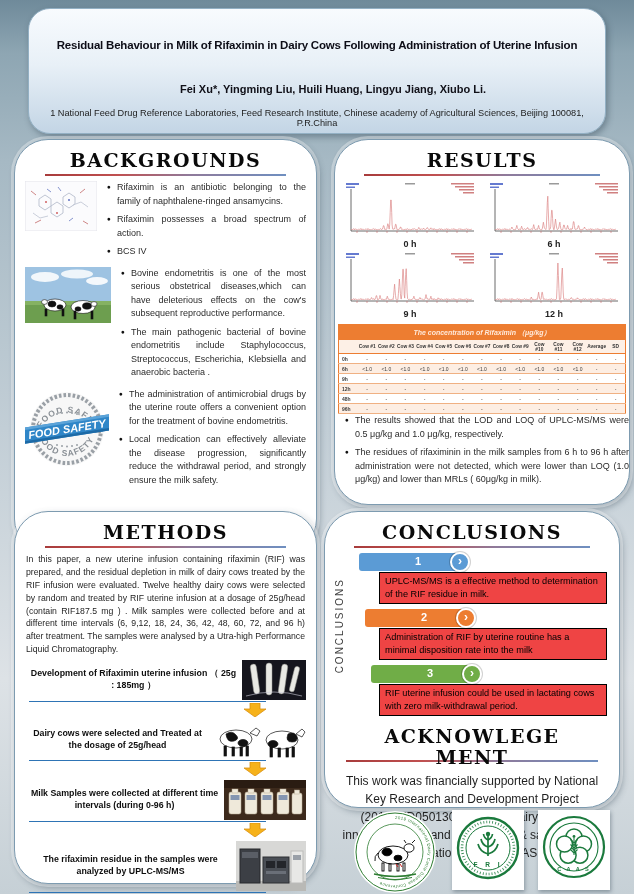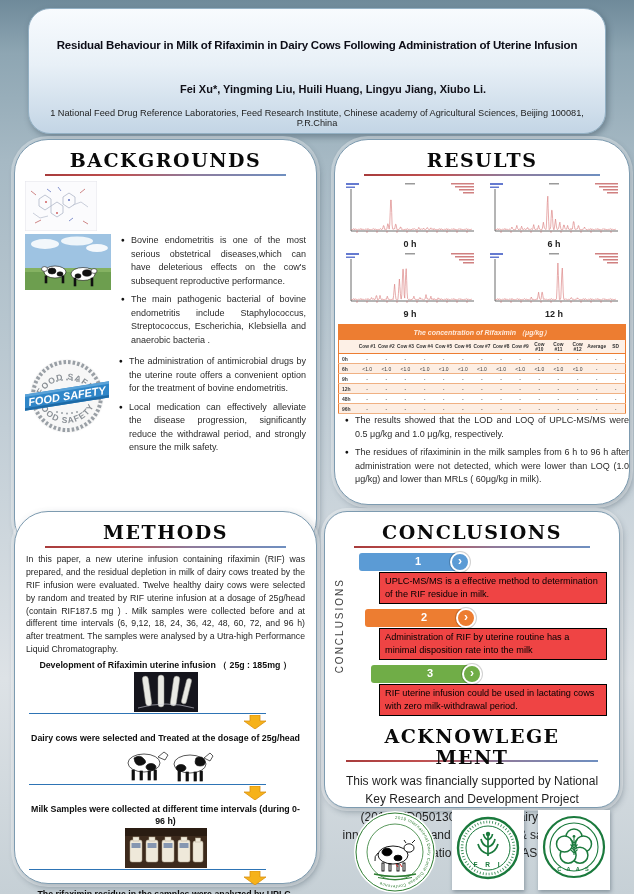--- a/index.html
+++ b/index.html
@@ -32,42 +32,42 @@
   .bg-panel{left:14px;top:139px;width:303px;height:414px;}
   .bg-row{display:flex;align-items:flex-start;margin:3px 10px 0 10px;}
   .bg-img{flex:0 0 auto;}
   ul.bullets{list-style:none;margin:0;padding:0 0 0 10px;flex:1;}
   ul.bullets li{position:relative;padding-left:10px;font-size:9px;line-height:1.5;text-align:justify;
      color:#2b2b2b;margin-bottom:5px;}
   ul.bullets li::before{content:"●";position:absolute;left:0;top:1px;font-size:6.5px;color:#111;}
   
   .m-panel{left:14px;top:511px;width:303px;height:373px;}
   .m-para{margin:2px 11px 4px;font-size:8.7px;line-height:1.48;text-align:justify;color:#1e1e1e;}
-  .step{display:flex;align-items:center;margin:0 10px;flex-direction:column;}
+  .step{display:flex;align-items:center;margin:0 10px;}
   .step-label{flex:1;text-align:center;font-weight:bold;font-size:8.8px;line-height:1.35;color:#0e0e0e;padding:0 4px;}
   .step-rule{border-bottom:1.4px solid #2e74b5;margin:1px 50px 1px 14px;}
   .arrow-row{height:14px;margin-left:228px;}
   
   .r-panel{left:324px;top:139px;width:296px;height:366px;margin-left:10px;}
   .chrom-grid{display:grid;grid-template-columns:1fr 1fr;column-gap:4px;margin:0 5px;}
   .chrom-cell{text-align:center;}
   svg.chrom{width:140px;height:58px;background:#fff;display:block;margin:0 auto;}
   .chrom-label{font-size:9px;font-weight:bold;color:#222;margin:0 0 2px;}
   table.rif{border-collapse:collapse;margin:3px auto 0;width:288px;border:1px solid #ED7D31;table-layout:fixed;}
   table.rif td,table.rif th{font-size:5px;padding:1.5px 0;text-align:center;color:#3a3a3a;font-weight:normal;
      overflow:hidden;word-break:break-word;}
   table.rif .t-title td{background:#ED7D31;color:#ffe9da;font-size:7px;font-weight:bold;font-style:italic;padding:2.5px 0;}
   table.rif .t-head td{font-weight:bold;font-size:4.8px;border-bottom:1px solid #ED7D31;background:#fdf0e6;color:#333;}
   table.rif .t-row td{border-bottom:.8px solid #f0b183;}
   table.rif .t-row.alt td{background:#fdeee3;}
   table.rif .t-label{font-weight:bold;text-align:left;padding-left:3px;}
   .r-bullets{margin-top:5px;padding-right:8px;}
   .r-bullets li{font-size:9.2px;}
   
-  .c-panel{left:324px;top:511px;width:296px;height:297px;border-radius:23px;}
+  .c-panel{left:324px;top:511px;width:296px;height:297px;}
   .c-side{position:absolute;left:9px;top:66px;writing-mode:vertical-rl;transform:rotate(180deg);
      font-size:10px;letter-spacing:2px;color:#3f3f3f;}
   .conc-item{margin:5px 0 0 48px;}
   .c-tab{position:relative;width:102px;height:18px;border-radius:3px;}
   .c1{background:#5B9BD5;margin-left:-14px;}
   .c2{background:#ED7D31;margin-left:-8px;}
   .c3{background:#70AD47;margin-left:-2px;}
   .c-num{position:absolute;left:56px;top:2px;color:#fff;font-weight:bold;font-size:11px;}
   .c-circ{position:absolute;right:-9px;top:-1px;width:16px;height:16px;border-radius:50%;background:inherit;
      border:2px solid #fff;box-shadow:0 0 0 1px rgba(0,0,0,.18);color:#fff;font-size:12px;line-height:15px;
@@ -103,20 +103,25 @@
         <path d="M38,16 l6,-4 6,4 0,7 -6,4 -6,-4 z" stroke="#b8bece"></path>
         <path d="M48,24 l8,-3 7,5" stroke="#c3c8d6"></path>
         <path d="M8,32 l7,5 8,-2" stroke="#c3c8d6"></path>
         <path d="M6,10 l5,4 M60,8 l-5,4 M10,42 l6,-3 M58,40 l5,3" stroke="#c87878"></path>
         <path d="M22,8 l4,3 M44,40 l4,-3 M33,6 l3,4" stroke="#7888c8"></path>
         <circle cx="21" cy="21" r="1" fill="#d06060" stroke="none"></circle>
         <circle cx="44" cy="19" r="1" fill="#6070c0" stroke="none"></circle>
         <circle cx="32" cy="32" r="1" fill="#d06060" stroke="none"></circle>
       </g>
     </svg>
+    <ul class="bullets">
+      <li>Rifaximin is an antibiotic belonging to the family of naphthalene-ringed ansamycins.</li>
+      <li>Rifaximin possesses a broad spectrum of action.</li>
+      <li>BCS IV</li>
+    </ul>
   </div>
 
   <div class="bg-row">
     <svg class="bg-img" width="86" height="56" viewBox="0 0 86 56">
       <rect width="86" height="36" fill="#9ec3e2"></rect>
       <ellipse cx="20" cy="10" rx="14" ry="5" fill="#f2f7fb"></ellipse>
       <ellipse cx="52" cy="7" rx="16" ry="4.5" fill="#eef5fa"></ellipse>
       <ellipse cx="72" cy="14" rx="11" ry="4" fill="#f4f8fc"></ellipse>
       <rect y="34" width="86" height="22" fill="#6d9e4f"></rect>
       <rect y="34" width="86" height="4" fill="#85b262"></rect>

